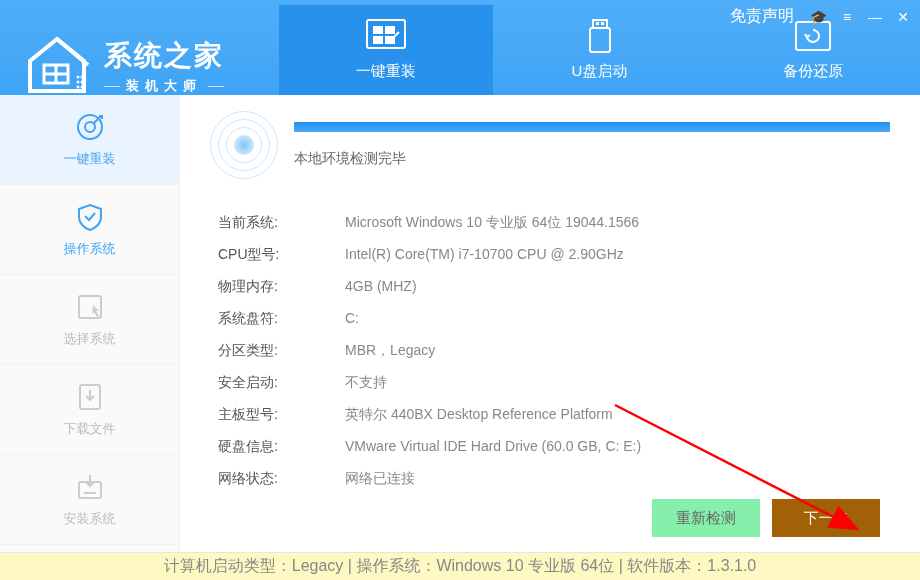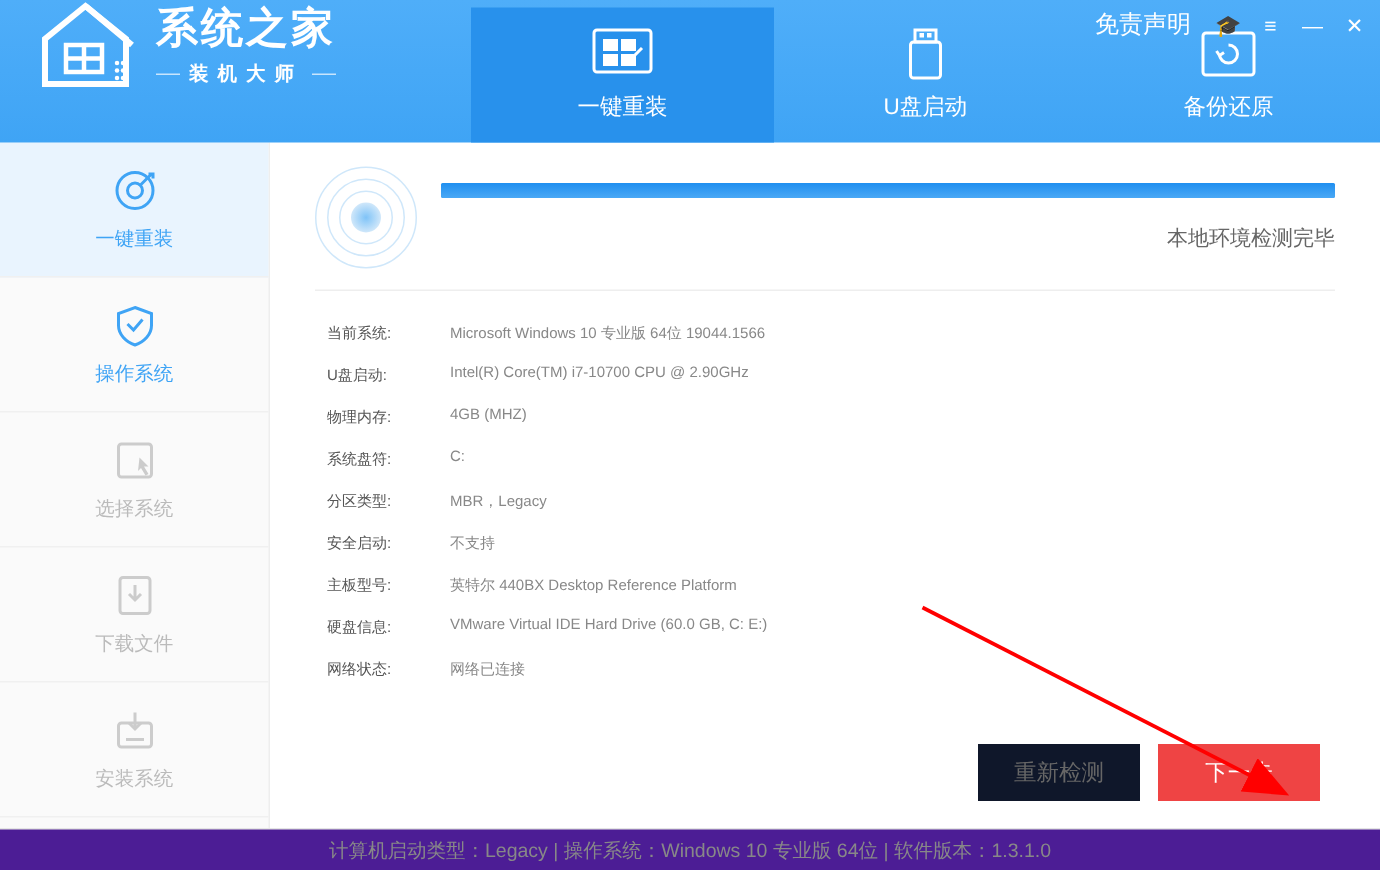--- a/index.html
+++ b/index.html
@@ -1,20 +1,20 @@
 <!DOCTYPE html>
 <html><head>
   <meta charset="utf-8">
   <style>
     * { margin: 0; padding: 0; box-sizing: border-box; font-family: "Microsoft YaHei", "PingFang SC", sans-serif; }
     body { background: #fff; overflow: hidden; }
     .app { width: 920px; height: 580px; display: flex; flex-direction: column; background: #fff; }
     
     .header { height: 95px; background: linear-gradient(to bottom, #4faef9, #3fa4f5); display: flex; position: relative; }
-    .logo-area { width: 314px; display: flex; align-items: flex-start; padding-left: 22px; }
+    .logo-area { width: 279px; display: flex; align-items: flex-end; padding-left: 22px; }
     .logo-icon { width: 70px; height: 60px; margin-right: 12px; }
     .logo-text { color: #fff; }
     .logo-title { font-size: 28px; font-weight: bold; letter-spacing: 2px; }
     .logo-sub { font-size: 13px; letter-spacing: 6px; margin-top: 2px; display: flex; align-items: center; }
     .logo-sub::before, .logo-sub::after { content: ""; flex: 1; height: 1px; background: rgba(255,255,255,0.7); }
     .logo-sub span { padding: 0 6px; font-weight: bold; }
     
     .tabs { display: flex; flex: 1; padding-top: 5px; }
     .tab { flex: 1; display: flex; flex-direction: column; align-items: center; justify-content: flex-end; padding-bottom: 14px; cursor: pointer; color: #fff; }
     .tab.active { background: #2891ec; }
@@ -36,39 +36,39 @@
     
     .main { flex: 1; display: flex; flex-direction: column; padding: 16px 30px 10px 30px; position: relative; }
     
     .progress-row { display: flex; align-items: center; gap: 16px; margin-bottom: 10px; }
     .radar { width: 68px; height: 68px; border-radius: 50%; position: relative; flex-shrink: 0; }
     .radar-ring { position: absolute; border-radius: 50%; border: 1px solid #cfe7fa; }
     .radar .r1 { inset: 0; }
     .radar .r2 { inset: 8px; }
     .radar .r3 { inset: 16px; }
     .radar .r4 { inset: 24px; background: radial-gradient(circle, #7fc3f7 0%, #cfe7fa 70%); border: none; }
-    .progress-col { flex: 1; text-align: right; }
+    .progress-col { flex: 1; }
     .progress-bar { height: 10px; background: linear-gradient(to bottom, #1f8ff0, #4aa8f5); border-radius: 1px; margin-bottom: 18px; }
     .progress-text { color: #666; font-size: 14px; }
     
     .divider { height: 1px; background: #eee; margin: 4px 0 14px 0; }
     
     .info-list { flex: 1; }
-    .info-row { display: flex; padding: 7px 8px; font-size: 10px; color: #555; }
+    .info-row { display: flex; padding: 7px 8px; font-size: 14px; color: #555; gap: 45px; }
     .info-label { width: 82px; color: #555; }
     .info-value { color: #888; }
     
     .buttons { display: flex; justify-content: flex-end; gap: 12px; padding: 4px 10px 8px 0; }
     .btn { width: 108px; height: 38px; border: none; font-size: 15px; cursor: pointer; }
-    .btn-gray { background: #0f172a; color: #666; }
-    .btn-blue { background: #ef4444; color: #fff; }
+    .btn-gray { background: #86efac; color: #666; }
+    .btn-blue { background: #a16207; color: #fff; }
     
     .arrow { position: absolute; pointer-events: none; }
     
-    .footer { height: 28px; background: #4c1d95; border-top: 1px solid #e5e5e5; display: flex; align-items: center; justify-content: center; font-size: 13px; color: #888; }
+    .footer { height: 28px; background: #fef9c3; border-top: 1px solid #e5e5e5; display: flex; align-items: center; justify-content: center; font-size: 16px; color: #888; }
   </style>
 </head>
 <body>
 
 <div class="app">
 
   <div class="header">
     <div class="logo-area">
       <svg class="logo-icon" viewBox="0 0 70 60">
         <path d="M 35 4 L 8 26 L 8 56 L 62 56 L 62 26 Z" fill="none" stroke="#fff" stroke-width="4"></path>
@@ -187,21 +187,21 @@
         </div>
       </div>
       <div class="divider"></div>
 
       <div class="info-list">
         <div class="info-row">
             <span class="info-label">当前系统:</span>
             <span class="info-value">Microsoft Windows 10 专业版 64位 19044.1566</span>
           </div>
         <div class="info-row">
-            <span class="info-label">U盘启动:</span>
+            <span class="info-label">CPU型号:</span>
             <span class="info-value">Intel(R) Core(TM) i7-10700 CPU @ 2.90GHz</span>
           </div>
         <div class="info-row">
             <span class="info-label">物理内存:</span>
             <span class="info-value">4GB (MHZ)</span>
           </div>
         <div class="info-row">
             <span class="info-label">系统盘符:</span>
             <span class="info-value">C:</span>
           </div>

